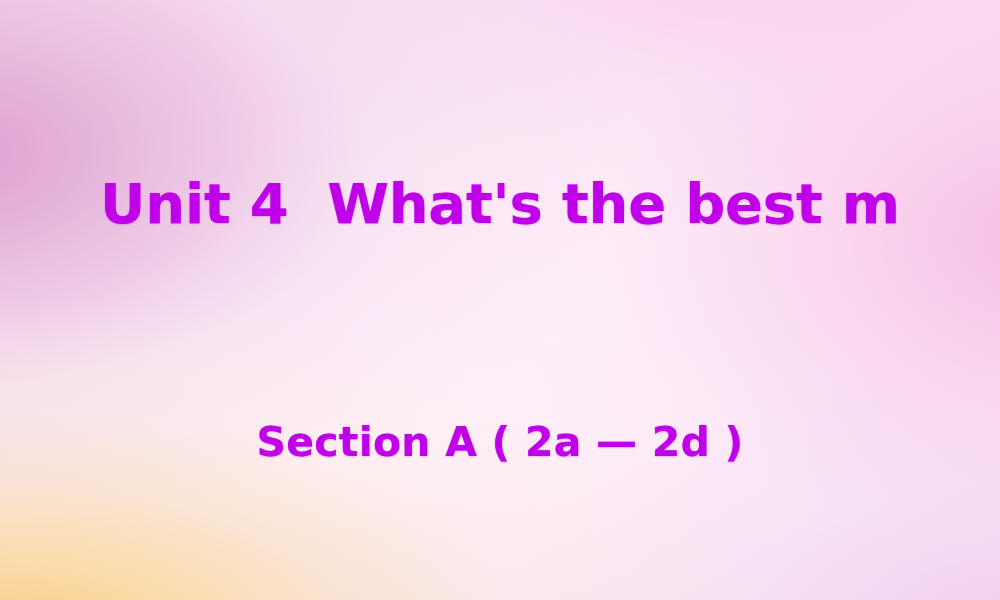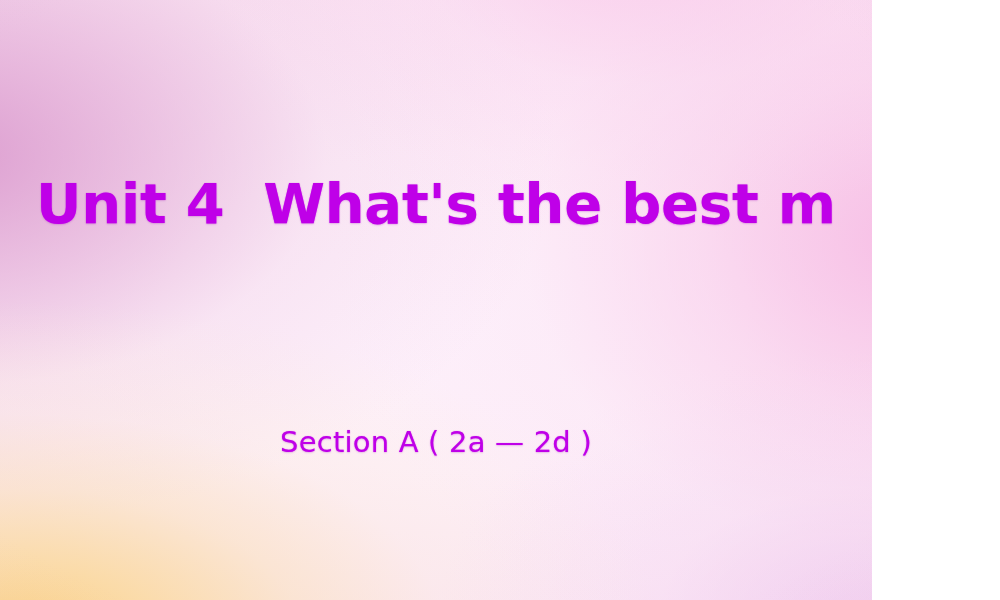--- a/index.html
+++ b/index.html
@@ -3,21 +3,21 @@
 <meta charset="utf-8">
 <style>
   html, body {
     margin: 0;
     padding: 0;
     background: #ffffff;
   }
 
   #slide {
     position: relative;
-    width: 872px;
+    width: 1000px;
     height: 600px;
     overflow: hidden;
     font-family: "Liberation Sans", sans-serif;
     
     background: #000000;
   }
 
   
   .bg-layer {
     position: absolute;
@@ -101,22 +101,22 @@
     left: 0;
     right: 0;
     top: 419px;
     text-align: center;
   }
 
   .subtitle-line {
     display: inline-block;
     color: #bf00e8;
     font-family: "DejaVu Sans", sans-serif;
-    font-weight: normal;
-    font-size: 29px;
+    font-weight: bold;
+    font-size: 41px;
     line-height: 46px;
     letter-spacing: 0.2px;
     white-space: pre;
     text-shadow:
       0 0 1px rgba(191,0,232,0.55),
       0 1px 2px rgba(150,0,180,0.18);
   }
 </style>
 </head>
 <body>

